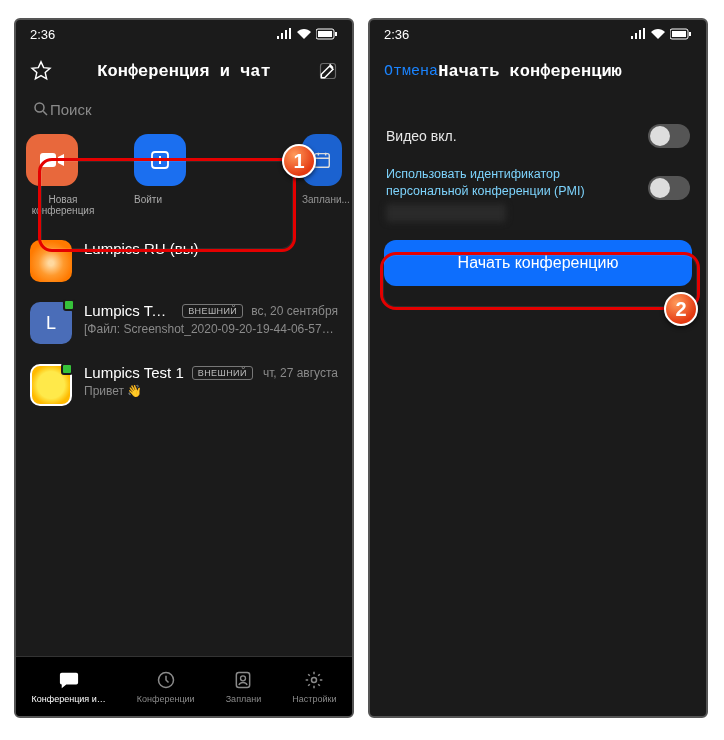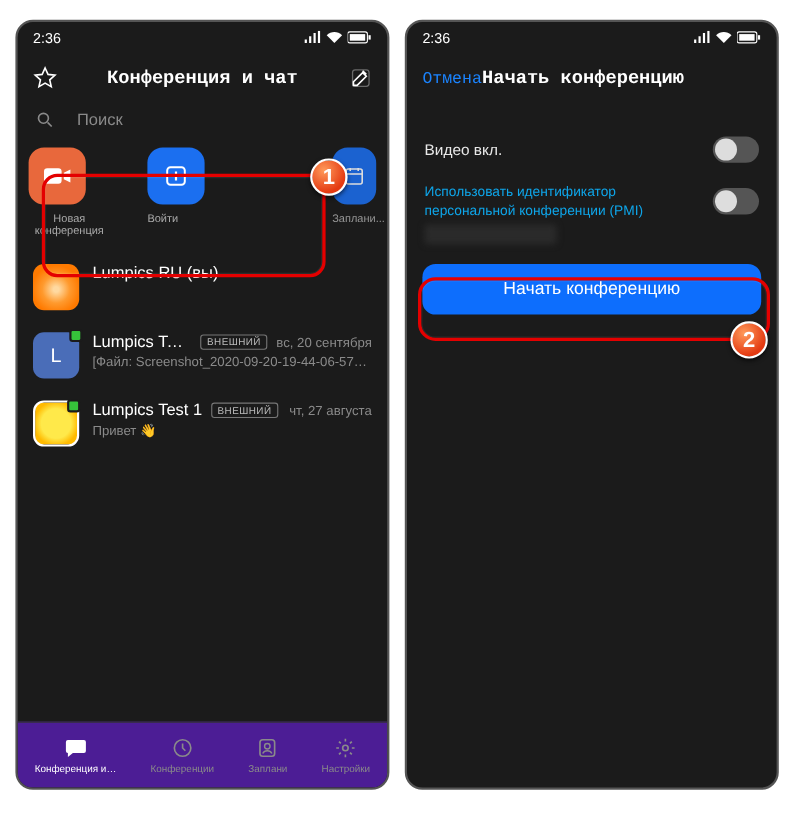--- a/index.html
+++ b/index.html
@@ -11,21 +11,21 @@
     position: relative;
     padding: 18px 14px;
     display: flex;
     gap: 14px;
   }
   .phone {
     width: 340px;
     height: 700px;
     background: #1b1b1b;
     border: 2px solid #555;
-    border-radius: 16px;
+    border-radius: 6px;
     position: relative;
     overflow: hidden;
     display: flex;
     flex-direction: column;
   }
   .status-bar {
     height: 28px;
     display: flex;
     align-items: center;
     justify-content: space-between;
@@ -45,21 +45,21 @@
     font-family: Liberation Mono, monospace;
   }
   .header-title { font-size: 17px; font-weight: 600; text-align: center; flex: 1; }
   .header-left, .header-right { width: 30px; display: flex; align-items: center; }
   .header-right { justify-content: flex-end; }
   .cancel-btn { color: #1b84ff; font-size: 15px; }
   .search-row {
     padding: 6px 16px 10px;
     display: flex;
     align-items: center;
-    gap: 20px;
+    gap: 0;
     color: #8a8a8a;
     font-size: 15px;
   }
   .action-row {
     display: flex;
     padding: 6px 10px 14px;
     gap: 34px;
     position: relative;
   }
   .action-item { display: flex; flex-direction: column; align-items: flex-start; gap: 8px; width: 74px; }
@@ -102,32 +102,32 @@
   .presence { position: absolute; top: -3px; right: -3px; width: 12px; height: 12px; background: #36c23a; border: 2px solid #1b1b1b; border-radius: 3px; }
   .chat-body { flex: 1; min-width: 0; }
   .chat-top { display: flex; align-items: center; gap: 8px; }
   .chat-name { color: #fff; font-size: 15px; font-weight: 500; white-space: nowrap; overflow: hidden; text-overflow: ellipsis; }
   .ext-tag { border: 1px solid #777; color: #bbb; font-size: 9px; padding: 1px 5px; border-radius: 3px; letter-spacing: .4px; }
   .chat-date { color: #8a8a8a; font-size: 12px; margin-left: auto; white-space: nowrap; }
   .chat-sub { color: #8a8a8a; font-size: 12px; margin-top: 3px; white-space: nowrap; overflow: hidden; text-overflow: ellipsis; }
   .bottom-nav {
     height: 60px; border-top: 1px solid #333;
     display: flex; justify-content: space-around; align-items: center;
-    background: #4c1d95;
+    background: #000000;
   }
   .nav-item { display: flex; flex-direction: column; align-items: center; gap: 3px; color: #8a8a8a; font-size: 9px; }
   .nav-item.active { color: #fff; }
   .nav-icon { width: 24px; height: 22px; display: flex; align-items: center; justify-content: center; }
   
   .settings-list { padding-top: 18px; }
   .setting-row {
     display: flex; align-items: center; justify-content: space-between;
     padding: 12px 16px; color: #e8e8e8; font-size: 14px;
   }
-  .setting-row.small { font-size: 12.5px; color: #0ea5e9; padding-top: 6px; padding-bottom: 2px; line-height: 1.35; }
+  .setting-row.small { font-size: 12.5px; color: #7dd3fc; padding-top: 6px; padding-bottom: 2px; line-height: 1.35; align-items: flex-end; }
   .toggle {
     width: 42px; height: 24px; background: #555; border-radius: 12px; position: relative; flex-shrink: 0;
   }
   .toggle::after {
     content: ""; position: absolute; width: 20px; height: 20px; background: #ddd; border-radius: 50%;
     top: 2px; left: 2px;
   }
   .pmi-blur { height: 18px; margin: 2px 16px 18px; background: #2a2a2a; filter: blur(3px); border-radius: 3px; width: 120px; }
   .start-btn {
     margin: 6px 14px; height: 46px; background: #0d6efd; border-radius: 12px;

